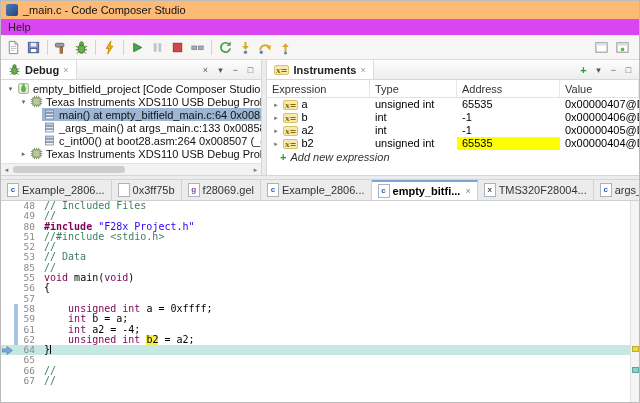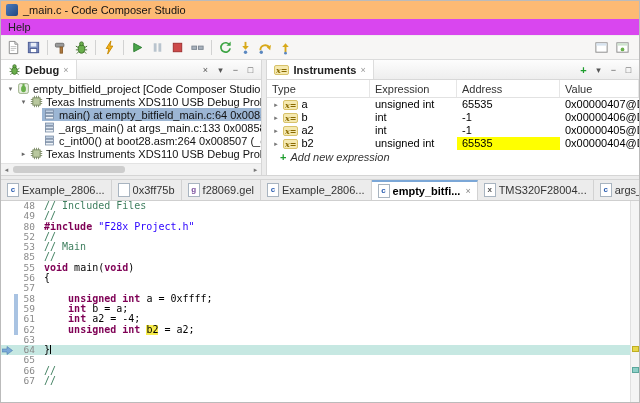--- a/index.html
+++ b/index.html
@@ -84,21 +84,21 @@
     font-family:"DejaVu Sans Mono",monospace;font-size:10px;}
   .ed-line{display:flex;height:10.3px;line-height:10.3px;white-space:pre;}
   .ed-line.cur{background:#c6e8e2;}
   .ed-marker{width:13px;flex:none;position:relative;}
   .ed-marker svg{position:absolute;left:1px;top:1px;}
   .ed-diff{width:4px;flex:none;}
   .ed-diff.on{background:#a9c3e2;}
   .ed-num{width:17px;flex:none;text-align:right;padding-right:4px;color:#8a8a8a;font-size:9.5px;}
   .ed-code{flex:1;padding-left:5px;overflow:hidden;}
   .s-pl{color:#000;}
-  .s-kw{color:#7f0055;font-weight:bold;}
+  .s-kw{color:#7f0055;font-weight:normal;}
   .s-cmt{color:#3f7f5f;}
   .s-str{color:#2a00ff;}
   .s-pp{color:#7f0055;font-weight:bold;}
   .s-hl{background:#f7ec4a;}
   .caret{display:inline-block;width:1px;height:9px;background:#000;vertical-align:-1px;}
   .ruler{position:absolute;right:0;top:0;width:8px;height:100%;background:#f4f4f4;border-left:1px solid #e0e0e0;}
   .ruler-mark{position:absolute;left:1px;width:5px;height:4px;}
 </style>
 </head>
 <body>
@@ -337,22 +337,22 @@
         </span>
         <span class="hdr-icons">
             <span class="hdr-ic g-add">+</span>
             <span class="hdr-ic">▾</span>
             <span class="hdr-ic">−</span>
             <span class="hdr-ic">□</span>
           </span>
       </div>
       <div class="tbl">
         <div class="tbl-hdr">
+            <span class="th">Expression</span>
             <span class="th">Type</span>
-            <span class="th">Expression</span>
             <span class="th">Address</span>
             <span class="th">Value</span>
           </div>
         <div>
             <div class="tbl-row">
               <span class="td name-cell">
                 <span class="twisty">▸</span>
                 <span class="expr-ic">x=</span>
                 <span>a</span>
               </span>
@@ -432,31 +432,31 @@
         <span class="file-ic fi-c">c</span>
         <span>args_main.c</span>
       </div>
     </div>
 
   <div class="editor">
     <div>
         <div class="ed-line"><span class="ed-marker"></span><span class="ed-diff"></span><span class="ed-num">48</span><span class="ed-code"><span class="s-cmt">// Included Files</span></span></div>
         <div class="ed-line"><span class="ed-marker"></span><span class="ed-diff"></span><span class="ed-num">49</span><span class="ed-code"><span class="s-cmt">//</span></span></div>
         <div class="ed-line"><span class="ed-marker"></span><span class="ed-diff"></span><span class="ed-num">80</span><span class="ed-code"><span class="s-pp">#include</span><span class="s-pl"> </span><span class="s-str">"F28x_Project.h"</span></span></div>
+        <div class="ed-line"><span class="ed-marker"></span><span class="ed-diff"></span><span class="ed-num">51</span><span class="ed-code"><span class="s-cmt">//#include &lt;stdio.h&gt;</span></span></div>
         <div class="ed-line"><span class="ed-marker"></span><span class="ed-diff"></span><span class="ed-num">52</span><span class="ed-code"><span class="s-cmt">//</span></span></div>
-        <div class="ed-line"><span class="ed-marker"></span><span class="ed-diff"></span><span class="ed-num">53</span><span class="ed-code"><span class="s-cmt">// Main</span></span></div>
+        <div class="ed-line"><span class="ed-marker"></span><span class="ed-diff"></span><span class="ed-num">53</span><span class="ed-code"><span class="s-cmt">// Data</span></span></div>
         <div class="ed-line"><span class="ed-marker"></span><span class="ed-diff"></span><span class="ed-num">85</span><span class="ed-code"><span class="s-cmt">//</span></span></div>
         <div class="ed-line"><span class="ed-marker"></span><span class="ed-diff"></span><span class="ed-num">55</span><span class="ed-code"><span class="s-kw">void</span><span class="s-pl"> main(</span><span class="s-kw">void</span><span class="s-pl">)</span></span></div>
         <div class="ed-line"><span class="ed-marker"></span><span class="ed-diff"></span><span class="ed-num">56</span><span class="ed-code"><span class="s-pl">{</span></span></div>
         <div class="ed-line"><span class="ed-marker"></span><span class="ed-diff"></span><span class="ed-num">57</span><span class="ed-code"></span></div>
         <div class="ed-line"><span class="ed-marker"></span><span class="ed-diff on"></span><span class="ed-num">58</span><span class="ed-code"><span class="s-pl">    </span><span class="s-kw">unsigned</span><span class="s-pl"> </span><span class="s-kw">int</span><span class="s-pl"> a = 0xffff;</span></span></div>
         <div class="ed-line"><span class="ed-marker"></span><span class="ed-diff on"></span><span class="ed-num">59</span><span class="ed-code"><span class="s-pl">    </span><span class="s-kw">int</span><span class="s-pl"> b = a;</span></span></div>
         <div class="ed-line"><span class="ed-marker"></span><span class="ed-diff on"></span><span class="ed-num">61</span><span class="ed-code"><span class="s-pl">    </span><span class="s-kw">int</span><span class="s-pl"> a2 = -4;</span></span></div>
         <div class="ed-line"><span class="ed-marker"></span><span class="ed-diff on"></span><span class="ed-num">62</span><span class="ed-code"><span class="s-pl">    </span><span class="s-kw">unsigned</span><span class="s-pl"> </span><span class="s-kw">int</span><span class="s-pl"> </span><span class="s-hl">b2</span><span class="s-pl"> = a2;</span></span></div>
-        <div class="ed-line"><span class="ed-marker"></span><span class="ed-diff"></span><span class="ed-num">63</span><span class="ed-code"></span></div>
         <div class="ed-line cur"><span class="ed-marker"><svg width="11" height="9" viewBox="0 0 11 9">
               <path d="M0 3h5V.5L10.5 4.5 5 8.5V6H0z" fill="#7aa8d8" stroke="#4a7cae" stroke-width="0.6"></path>
             </svg></span><span class="ed-diff"></span><span class="ed-num">64</span><span class="ed-code"><span class="s-pl">}</span><span class="caret"></span></span></div>
         <div class="ed-line"><span class="ed-marker"></span><span class="ed-diff"></span><span class="ed-num">65</span><span class="ed-code"></span></div>
         <div class="ed-line"><span class="ed-marker"></span><span class="ed-diff"></span><span class="ed-num">66</span><span class="ed-code"><span class="s-cmt">//</span></span></div>
         <div class="ed-line"><span class="ed-marker"></span><span class="ed-diff"></span><span class="ed-num">67</span><span class="ed-code"><span class="s-cmt">//</span></span></div>
       </div>
     <div class="ruler">
       <span class="ruler-mark" style="top:145px;background:#e8d84a;border:1px solid #bfae23;"></span>
       <span class="ruler-mark" style="top:166px;background:#8fd0c8;border:1px solid #5aa79c;"></span>

